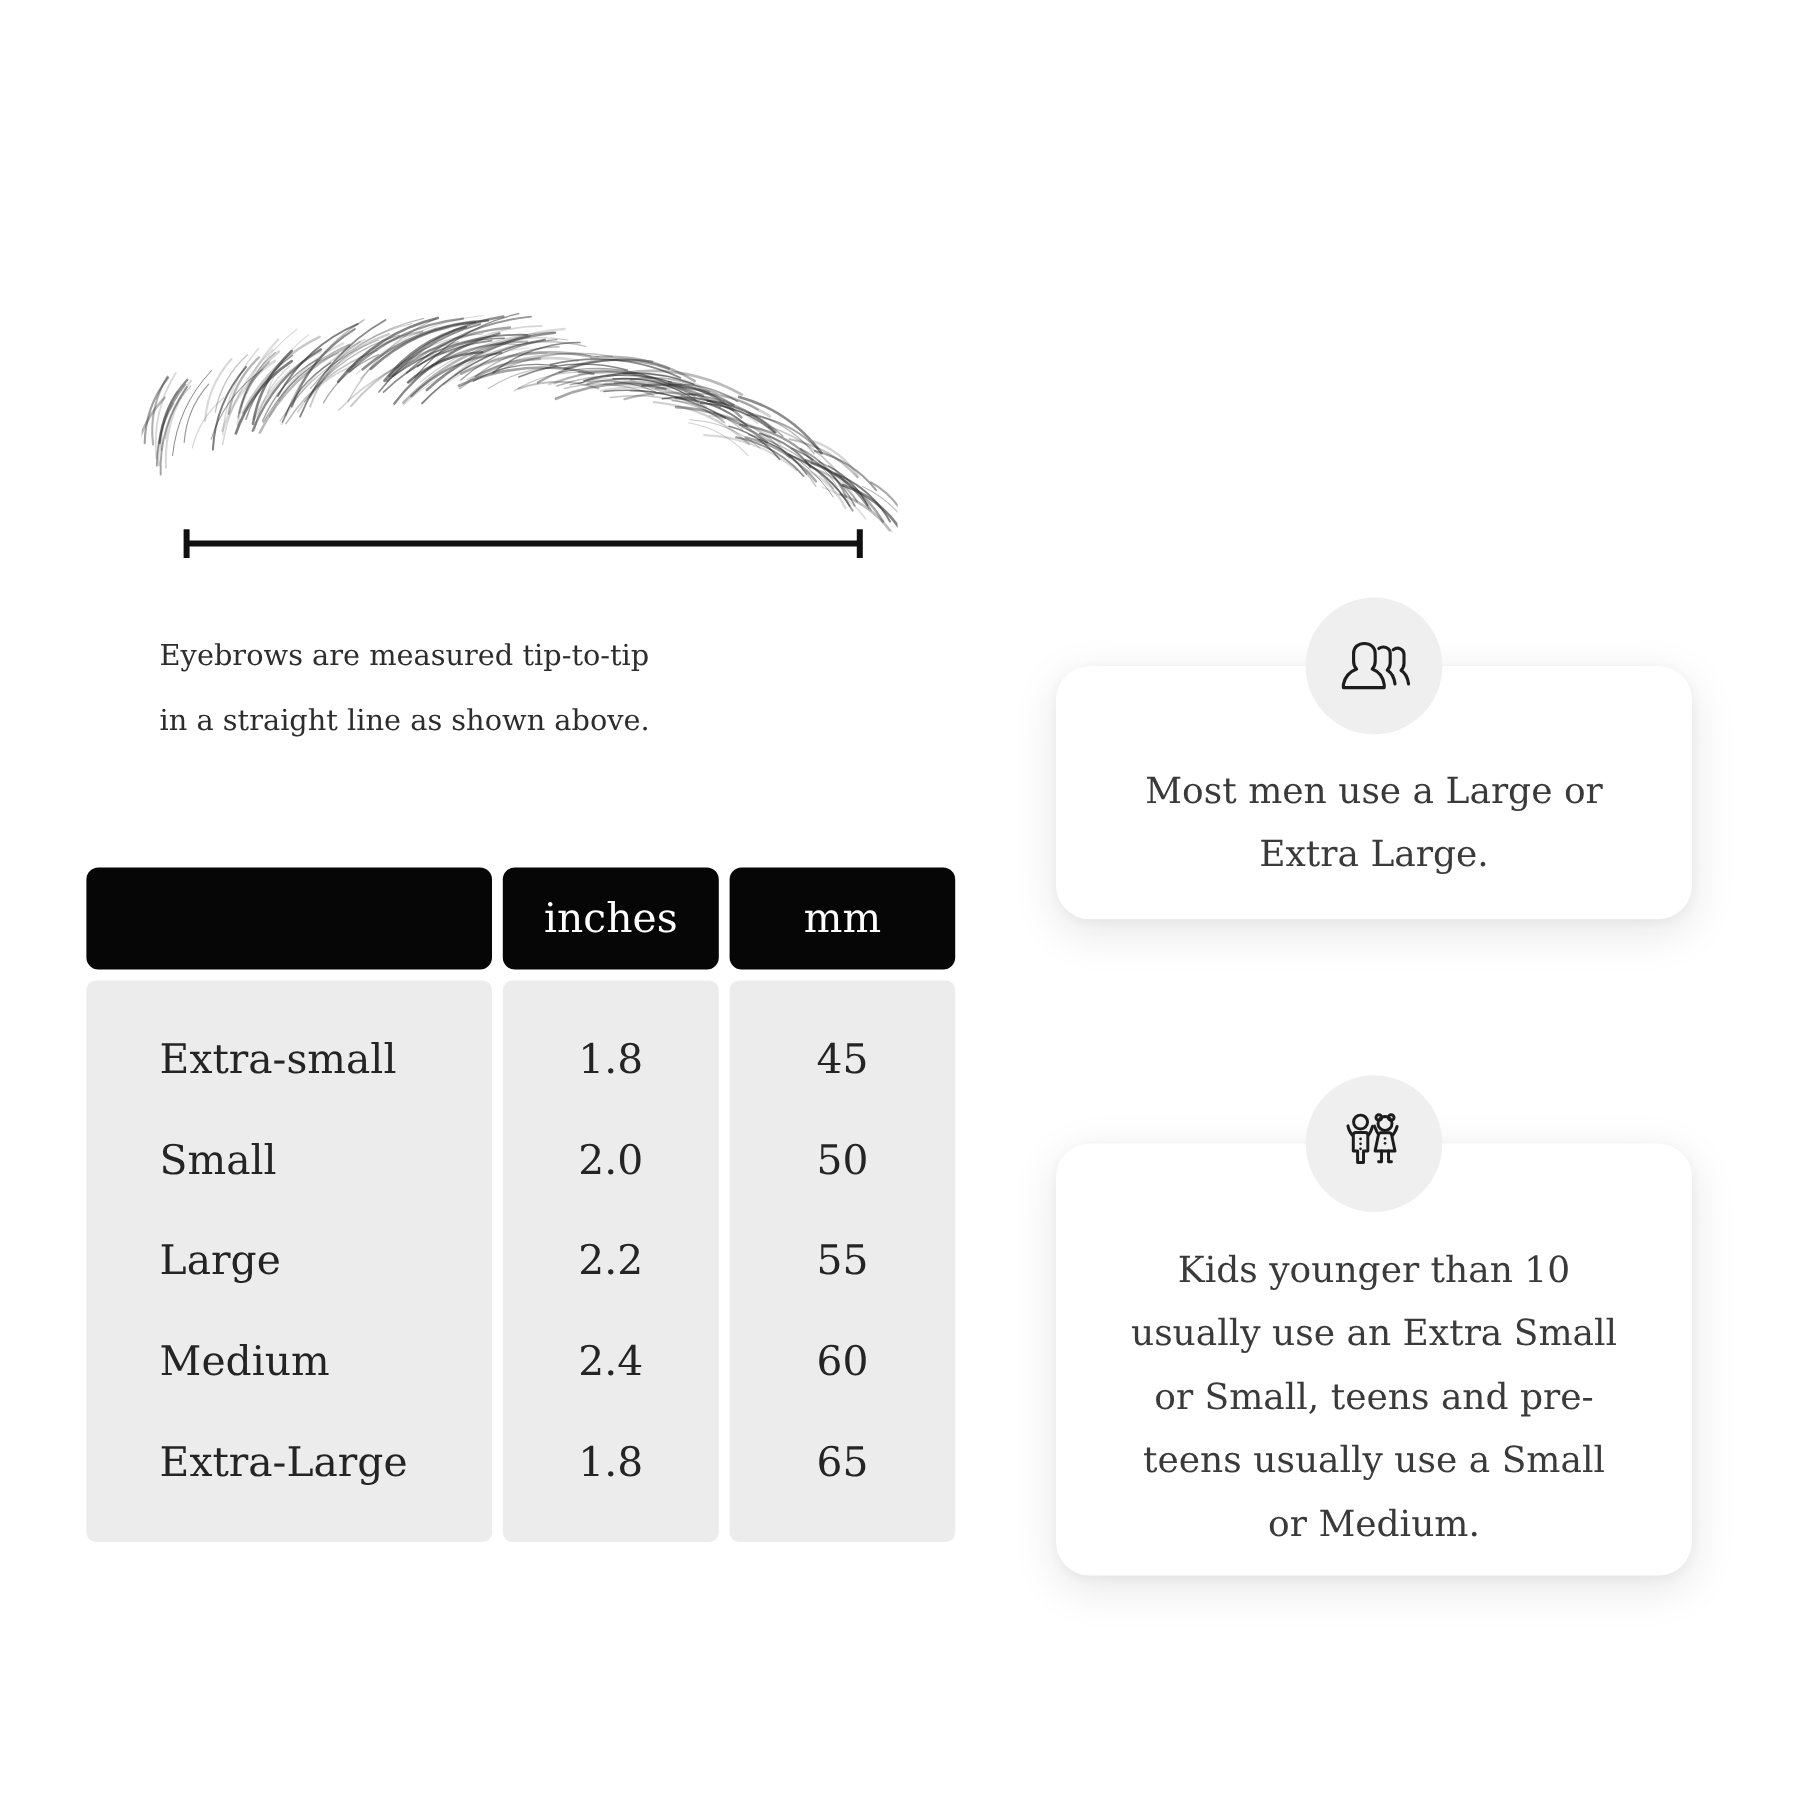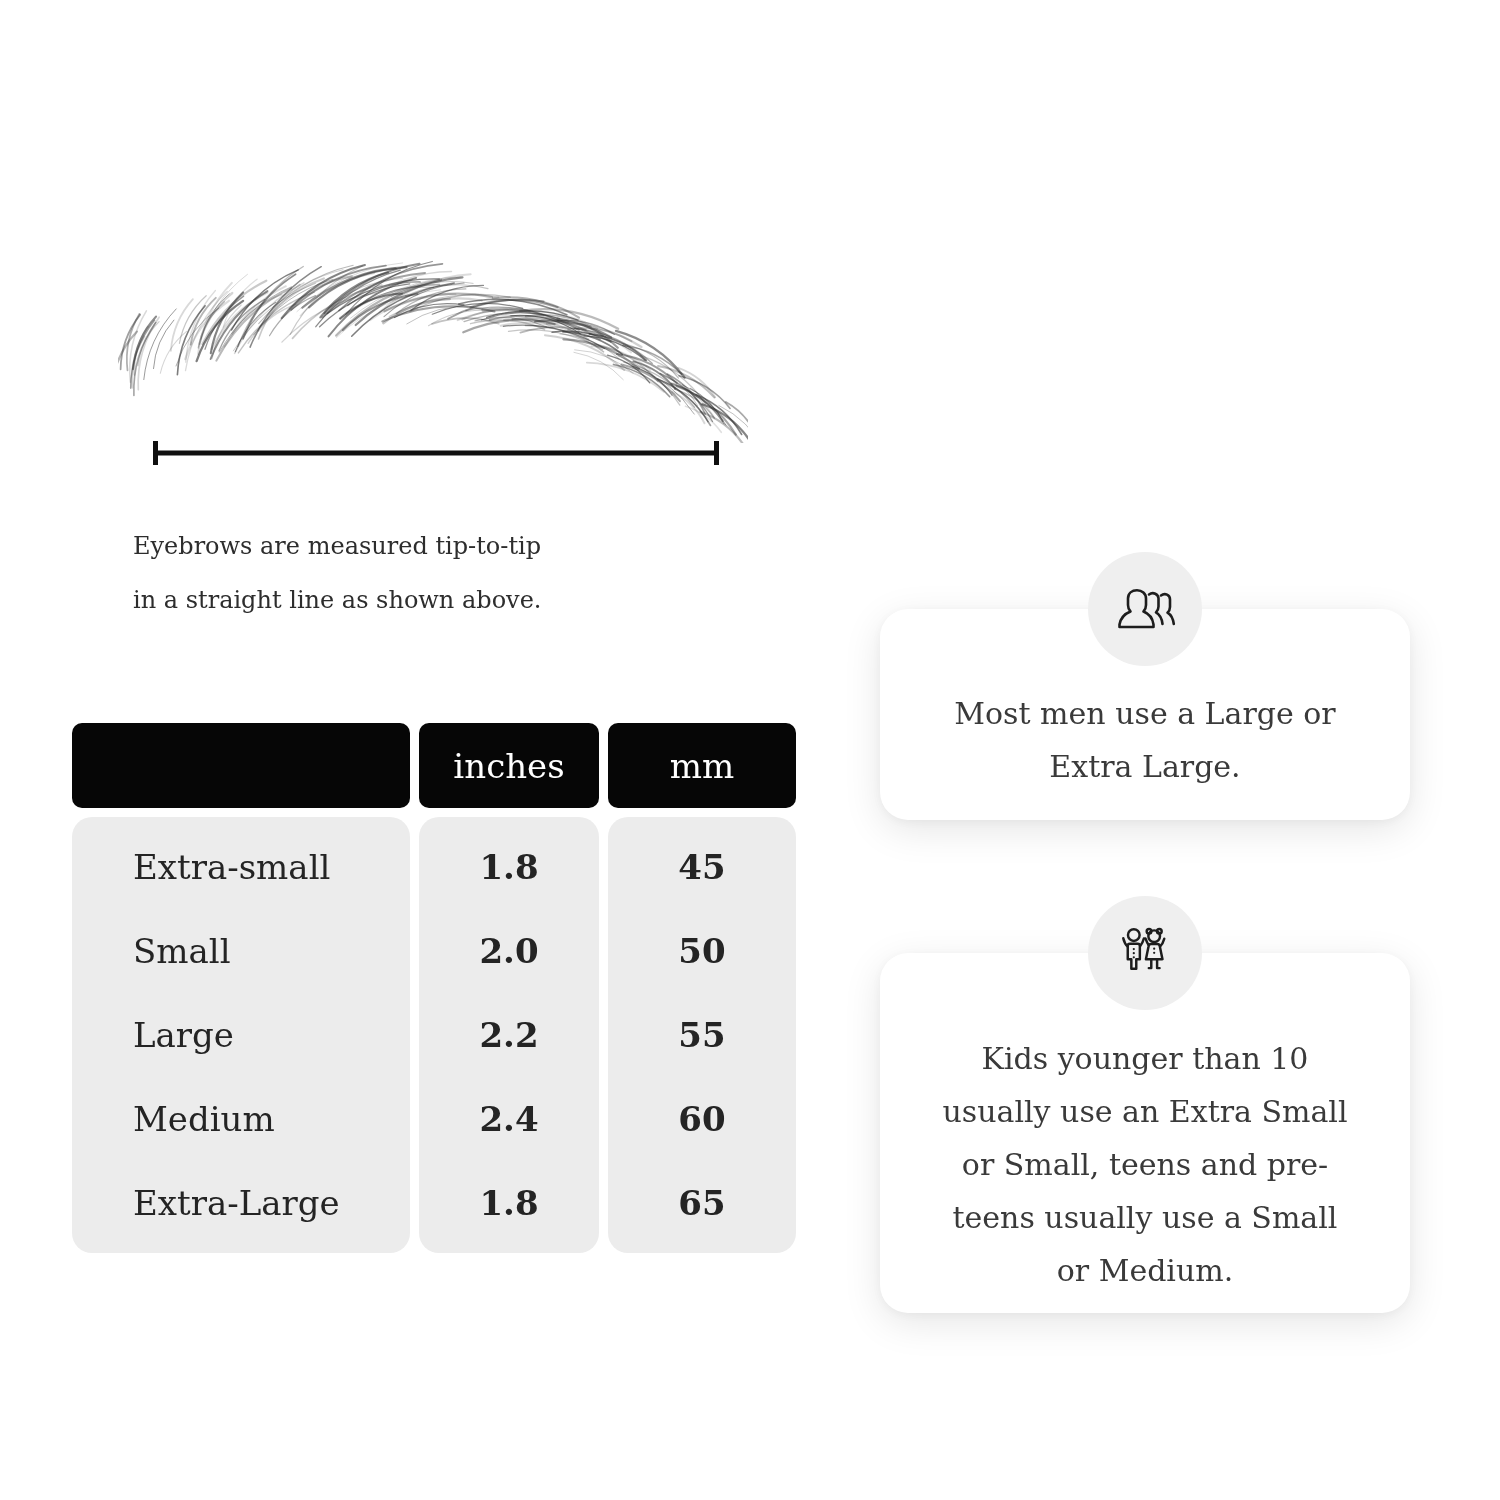--- a/index.html
+++ b/index.html
@@ -25,38 +25,38 @@
     grid-column-gap:9px;column-gap:9px;
     grid-row-gap:9px;row-gap:9px;
   }
   .th{
     height:85px;border-radius:10px;
     background:#060606;color:#ffffff;
     display:flex;align-items:center;justify-content:center;
     font-size:34px;
   }
   .tcol{
-    background:#ececec;border-radius:20px;
-    padding:8px 0;
+    background:#ececec;border-radius:8px;
+    padding:24px 0;
   }
   .tcell{
     height:84px;display:flex;align-items:center;
     font-size:34px;color:#242424;
   }
   .tcol.labels .tcell{padding-left:61px;justify-content:flex-start;}
-  .tcol.nums .tcell{justify-content:center;font-weight:bold;}
+  .tcol.nums .tcell{justify-content:center;}
   
   .card{
     position:absolute;left:880px;width:530px;
     background:#ffffff;border-radius:28px;
     box-shadow:0 10px 38px rgba(0,0,0,0.10),0 2px 10px rgba(0,0,0,0.04);
     display:flex;align-items:center;justify-content:center;
   }
   .card-women{top:222px;height:208px;}
-  .card-men{top:609px;height:211px;}
+  .card-men{top:555px;height:211px;}
   .card-kids{top:953px;height:360px;}
   .badge{
     position:absolute;top:-57px;left:50%;margin-left:-57px;
     width:114px;height:114px;border-radius:50%;
     background:#efefef;
     display:flex;align-items:center;justify-content:center;
   }
   .card-text{
     margin:0;margin-top:50px;
     text-align:center;

